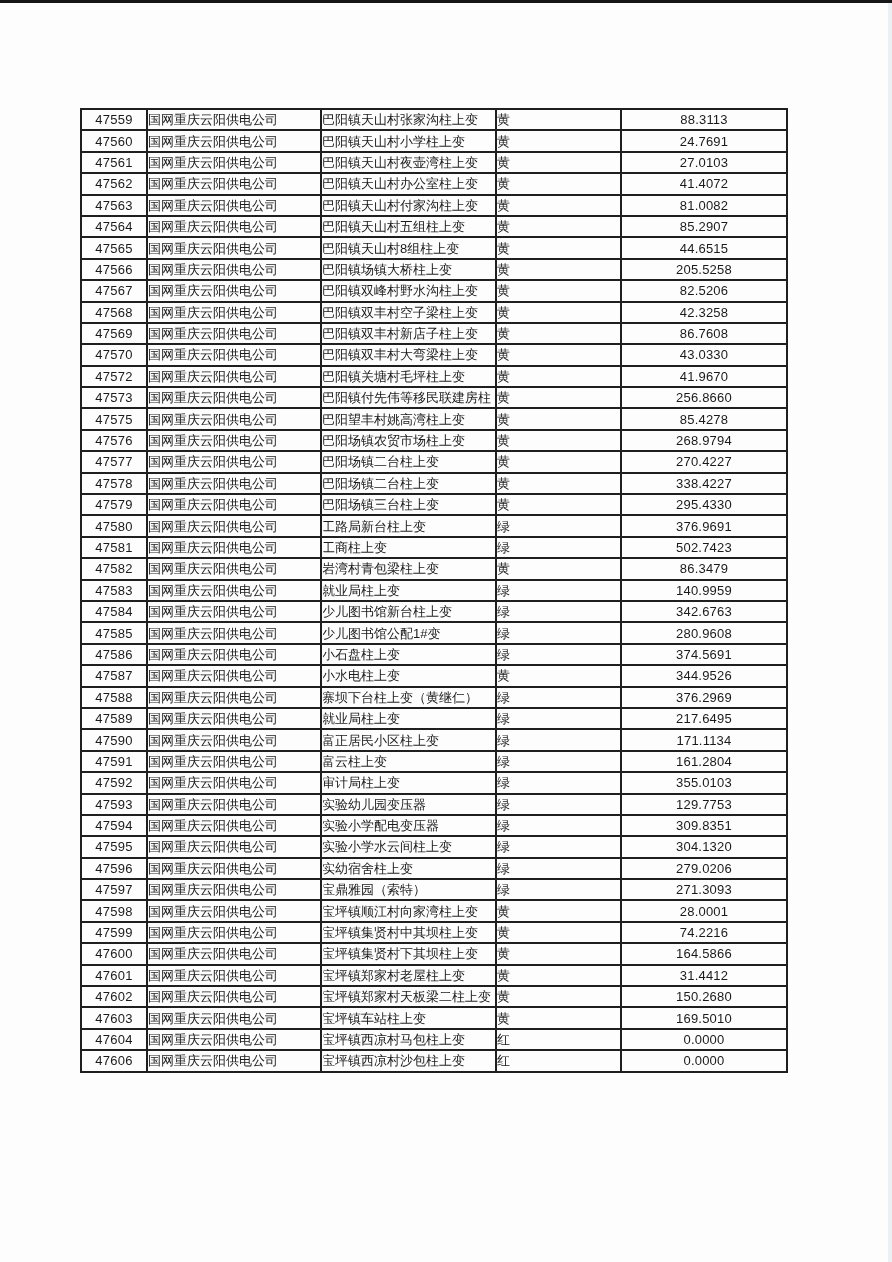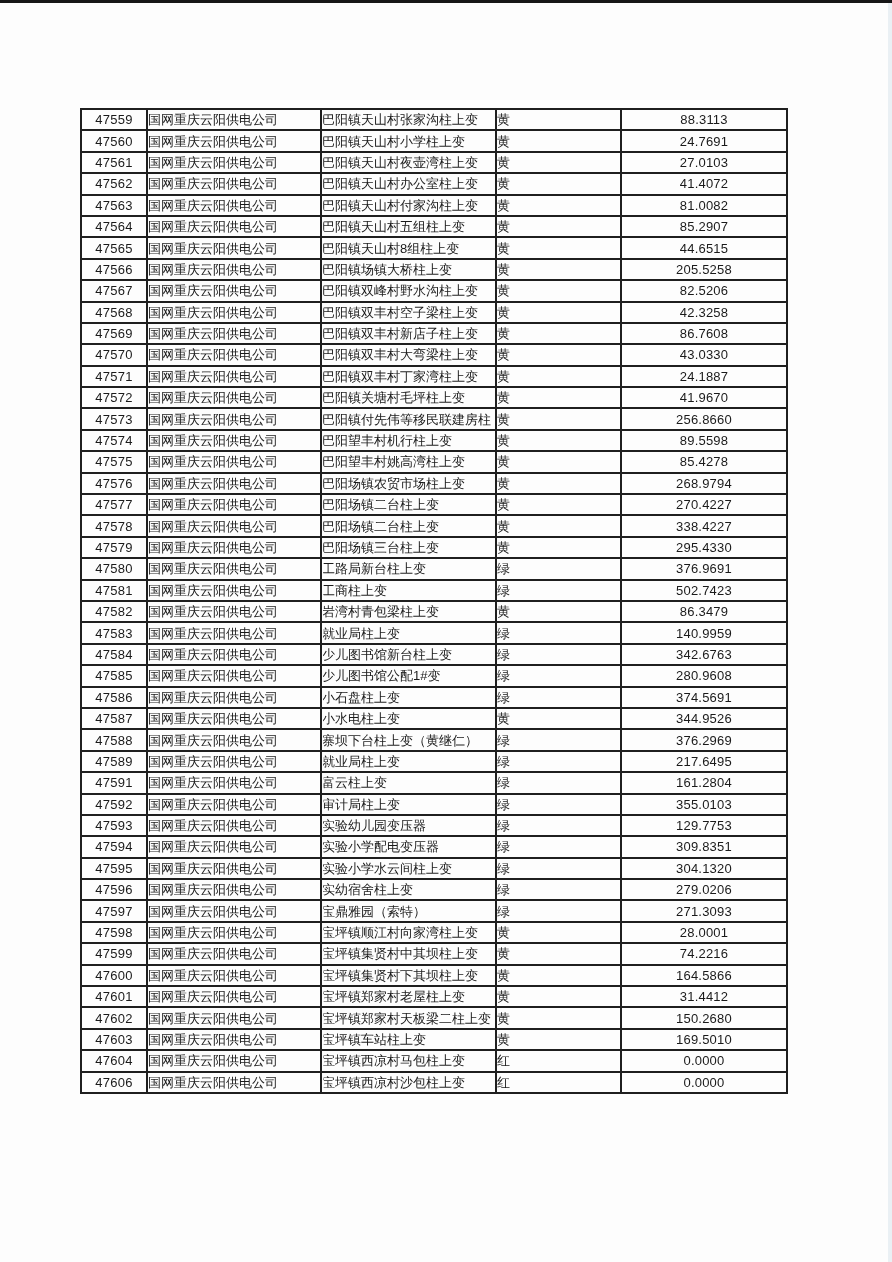--- a/index.html
+++ b/index.html
@@ -145,48 +145,34 @@
     <td class="c-value">86.7608</td>
   </tr>
       <tr>
     <td class="c-id">47570</td>
     <td class="c-company">国网重庆云阳供电公司</td>
     <td class="c-name">巴阳镇双丰村大弯梁柱上变</td>
     <td class="c-status">黄</td>
     <td class="c-value">43.0330</td>
   </tr>
       <tr>
-    <td class="c-id">47571</td>
-    <td class="c-company">国网重庆云阳供电公司</td>
-    <td class="c-name">巴阳镇双丰村丁家湾柱上变</td>
-    <td class="c-status">黄</td>
-    <td class="c-value">24.1887</td>
-  </tr>
-      <tr>
     <td class="c-id">47572</td>
     <td class="c-company">国网重庆云阳供电公司</td>
     <td class="c-name">巴阳镇关塘村毛坪柱上变</td>
     <td class="c-status">黄</td>
     <td class="c-value">41.9670</td>
   </tr>
       <tr>
     <td class="c-id">47573</td>
     <td class="c-company">国网重庆云阳供电公司</td>
     <td class="c-name">巴阳镇付先伟等移民联建房柱</td>
     <td class="c-status">黄</td>
     <td class="c-value">256.8660</td>
   </tr>
       <tr>
-    <td class="c-id">47574</td>
-    <td class="c-company">国网重庆云阳供电公司</td>
-    <td class="c-name">巴阳望丰村机行柱上变</td>
-    <td class="c-status">黄</td>
-    <td class="c-value">89.5598</td>
-  </tr>
-      <tr>
     <td class="c-id">47575</td>
     <td class="c-company">国网重庆云阳供电公司</td>
     <td class="c-name">巴阳望丰村姚高湾柱上变</td>
     <td class="c-status">黄</td>
     <td class="c-value">85.4278</td>
   </tr>
       <tr>
     <td class="c-id">47576</td>
     <td class="c-company">国网重庆云阳供电公司</td>
     <td class="c-name">巴阳场镇农贸市场柱上变</td>
@@ -276,20 +262,27 @@
     <td class="c-name">寨坝下台柱上变（黄继仁）</td>
     <td class="c-status">绿</td>
     <td class="c-value">376.2969</td>
   </tr>
       <tr>
     <td class="c-id">47589</td>
     <td class="c-company">国网重庆云阳供电公司</td>
     <td class="c-name">就业局柱上变</td>
     <td class="c-status">绿</td>
     <td class="c-value">217.6495</td>
+  </tr>
+      <tr>
+    <td class="c-id">47590</td>
+    <td class="c-company">国网重庆云阳供电公司</td>
+    <td class="c-name">富正居民小区柱上变</td>
+    <td class="c-status">绿</td>
+    <td class="c-value">171.1134</td>
   </tr>
       <tr>
     <td class="c-id">47591</td>
     <td class="c-company">国网重庆云阳供电公司</td>
     <td class="c-name">富云柱上变</td>
     <td class="c-status">绿</td>
     <td class="c-value">161.2804</td>
   </tr>
       <tr>
     <td class="c-id">47592</td>

